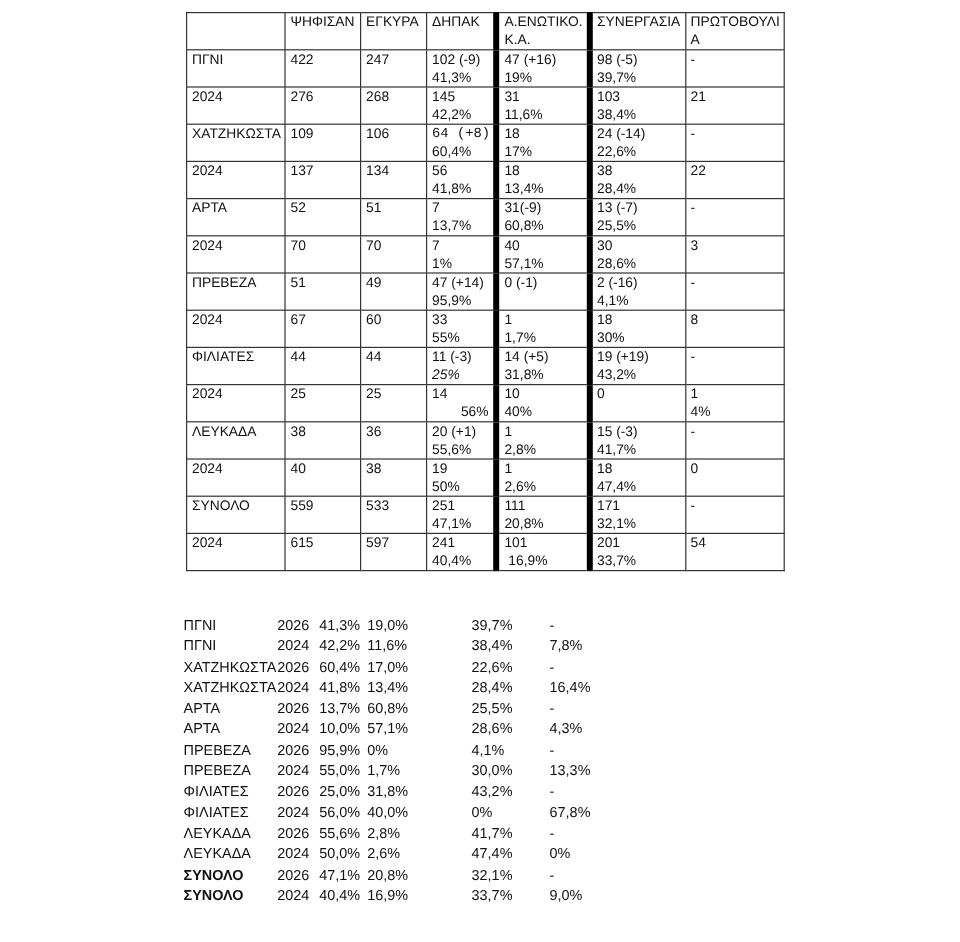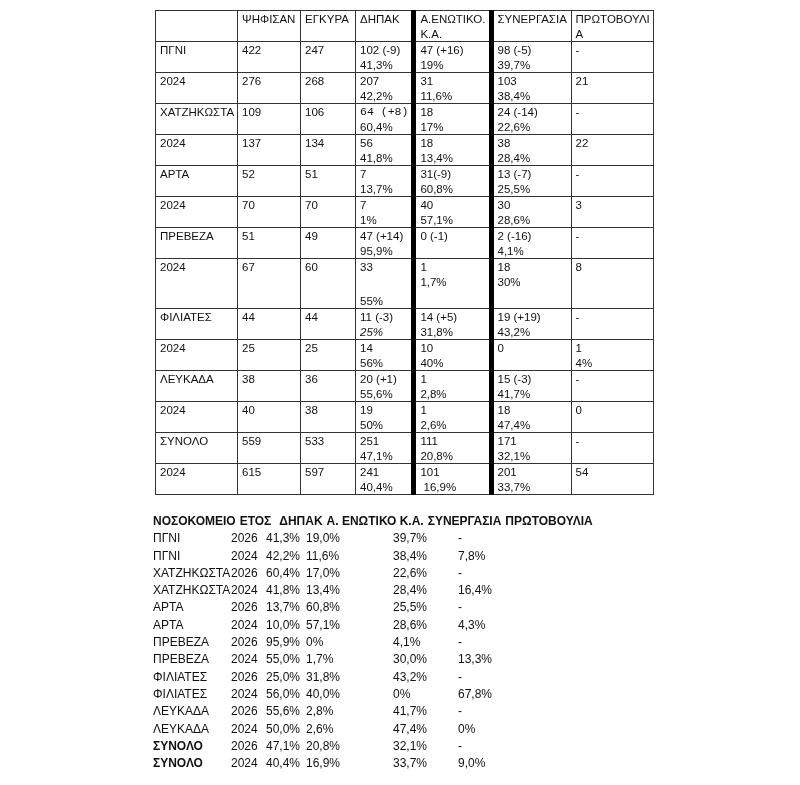--- a/index.html
+++ b/index.html
@@ -122,21 +122,21 @@
         <td>
           <span class="cell-line" style="white-space: pre;">2024</span>
         </td>
         <td>
           <span class="cell-line" style="white-space: pre;">276</span>
         </td>
         <td>
           <span class="cell-line" style="white-space: pre;">268</span>
         </td>
         <td>
-          <span class="cell-line" style="white-space: pre;">207</span>
+          <span class="cell-line" style="white-space: pre;">145</span>
           <span class="cell-line" style="white-space: pre;">42,2%</span>
         </td>
         <td class="thick-left">
           <span class="cell-line" style="white-space: pre;">31</span>
           <span class="cell-line" style="white-space: pre;">11,6%</span>
         </td>
         <td class="thick-left">
           <span class="cell-line" style="white-space: pre;">103</span>
           <span class="cell-line" style="white-space: pre;">38,4%</span>
         </td>
@@ -278,21 +278,21 @@
           <span class="cell-line" style="white-space: pre;">2024</span>
         </td>
         <td>
           <span class="cell-line" style="white-space: pre;">67</span>
         </td>
         <td>
           <span class="cell-line" style="white-space: pre;">60</span>
         </td>
         <td>
           <span class="cell-line" style="white-space: pre;">33</span>
-          <span class="cell-line" style="white-space: pre; margin-top: 19px;">55%</span>
+          <span class="cell-line" style="white-space: pre;">55%</span>
         </td>
         <td class="thick-left">
           <span class="cell-line" style="white-space: pre;">1</span>
           <span class="cell-line" style="white-space: pre;">1,7%</span>
         </td>
         <td class="thick-left">
           <span class="cell-line" style="white-space: pre;">18</span>
           <span class="cell-line" style="white-space: pre;">30%</span>
         </td>
         <td>
@@ -330,21 +330,21 @@
           <span class="cell-line" style="white-space: pre;">2024</span>
         </td>
         <td>
           <span class="cell-line" style="white-space: pre;">25</span>
         </td>
         <td>
           <span class="cell-line" style="white-space: pre;">25</span>
         </td>
         <td>
           <span class="cell-line" style="white-space: pre;">14</span>
-          <span class="cell-line" style="white-space: pre;">56%</span>
+          <span class="cell-line" style="white-space: pre; margin-left: 24px;">56%</span>
         </td>
         <td class="thick-left">
           <span class="cell-line" style="white-space: pre;">10</span>
           <span class="cell-line" style="white-space: pre;">40%</span>
         </td>
         <td class="thick-left">
           <span class="cell-line" style="white-space: pre;">0</span>
         </td>
         <td>
           <span class="cell-line" style="white-space: pre;">1</span>
@@ -452,28 +452,20 @@
           <span class="cell-line" style="white-space: pre;">33,7%</span>
         </td>
         <td>
           <span class="cell-line" style="white-space: pre;">54</span>
         </td>
       </tr>
     </tbody>
 </table>
 
 <div id="summary-table">
-  <div class="s-row s-head">
-    <span class="s-c0">ΝΟΣΟΚΟΜΕΙΟ</span>
-    <span class="s-c1">ΕΤΟΣ</span>
-    <span class="s-c2">ΔΗΠΑΚ</span>
-    <span class="s-c3">Α. ΕΝΩΤΙΚΟ Κ.Α.</span>
-    <span class="s-c4">ΣΥΝΕΡΓΑΣΙΑ</span>
-    <span class="s-c5">ΠΡΩΤΟΒΟΥΛΙΑ</span>
-  </div>
   <div id="summary-body">
       <div class="s-row">
         <span class="s-c0">ΠΓΝΙ</span>
         <span class="s-c1">2026</span>
         <span class="s-c2">41,3%</span>
         <span class="s-c3">19,0%</span>
         <span class="s-c4">39,7%</span>
         <span class="s-c5">-</span>
       </div>
       <div class="s-row">

